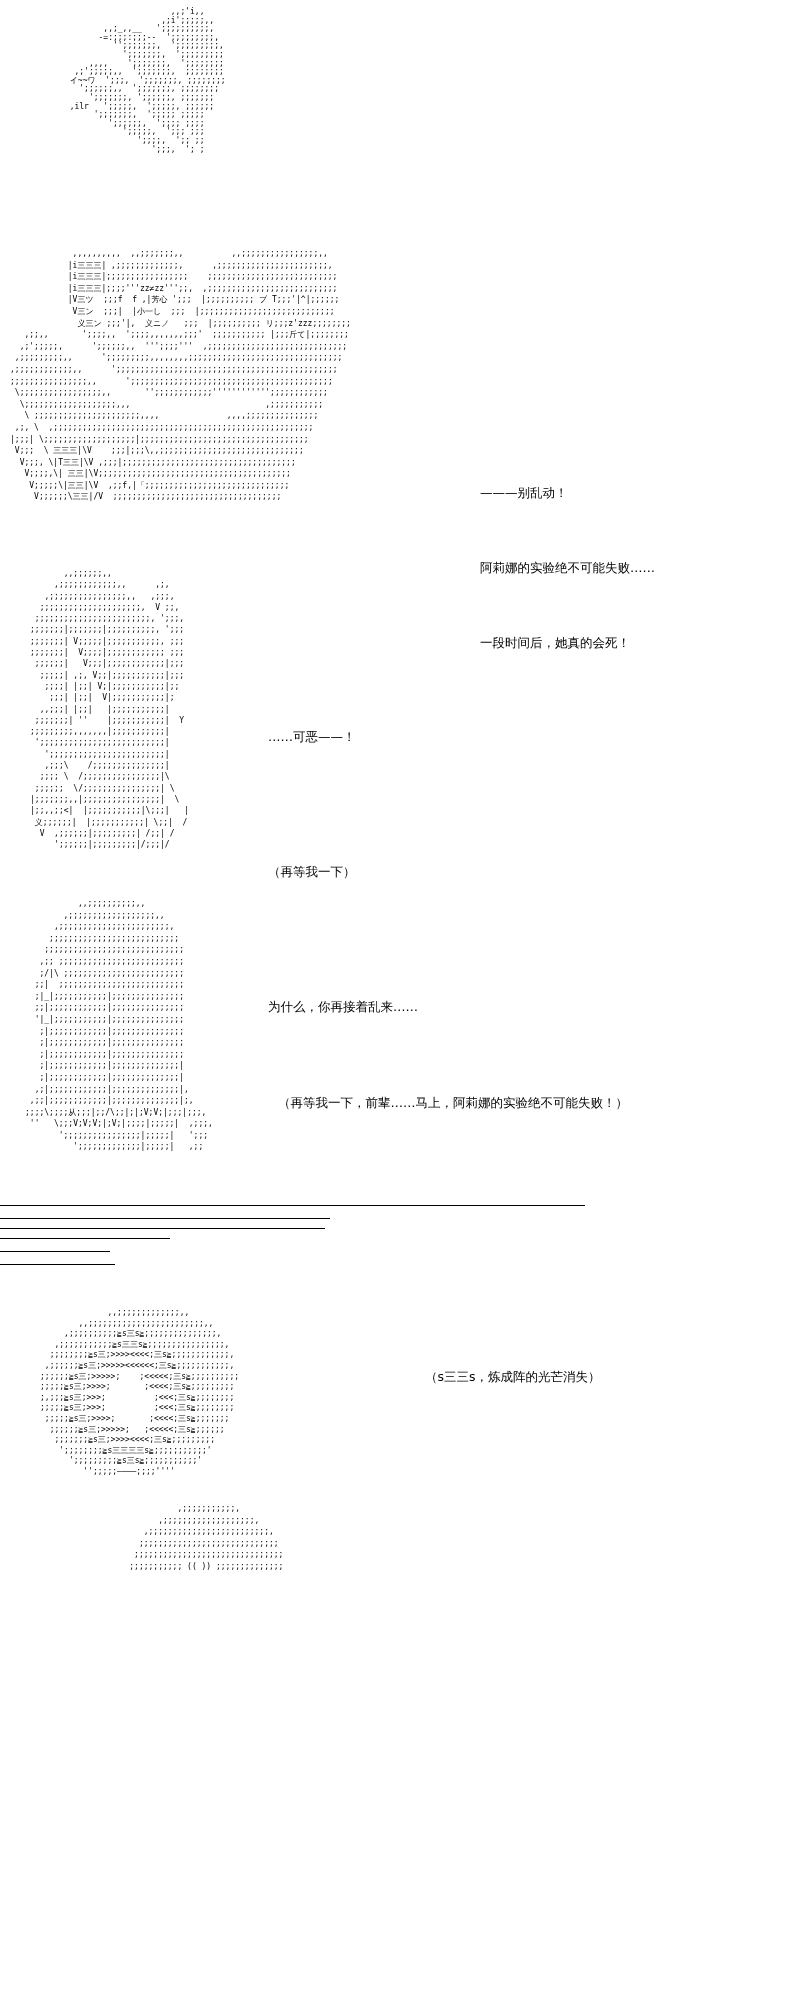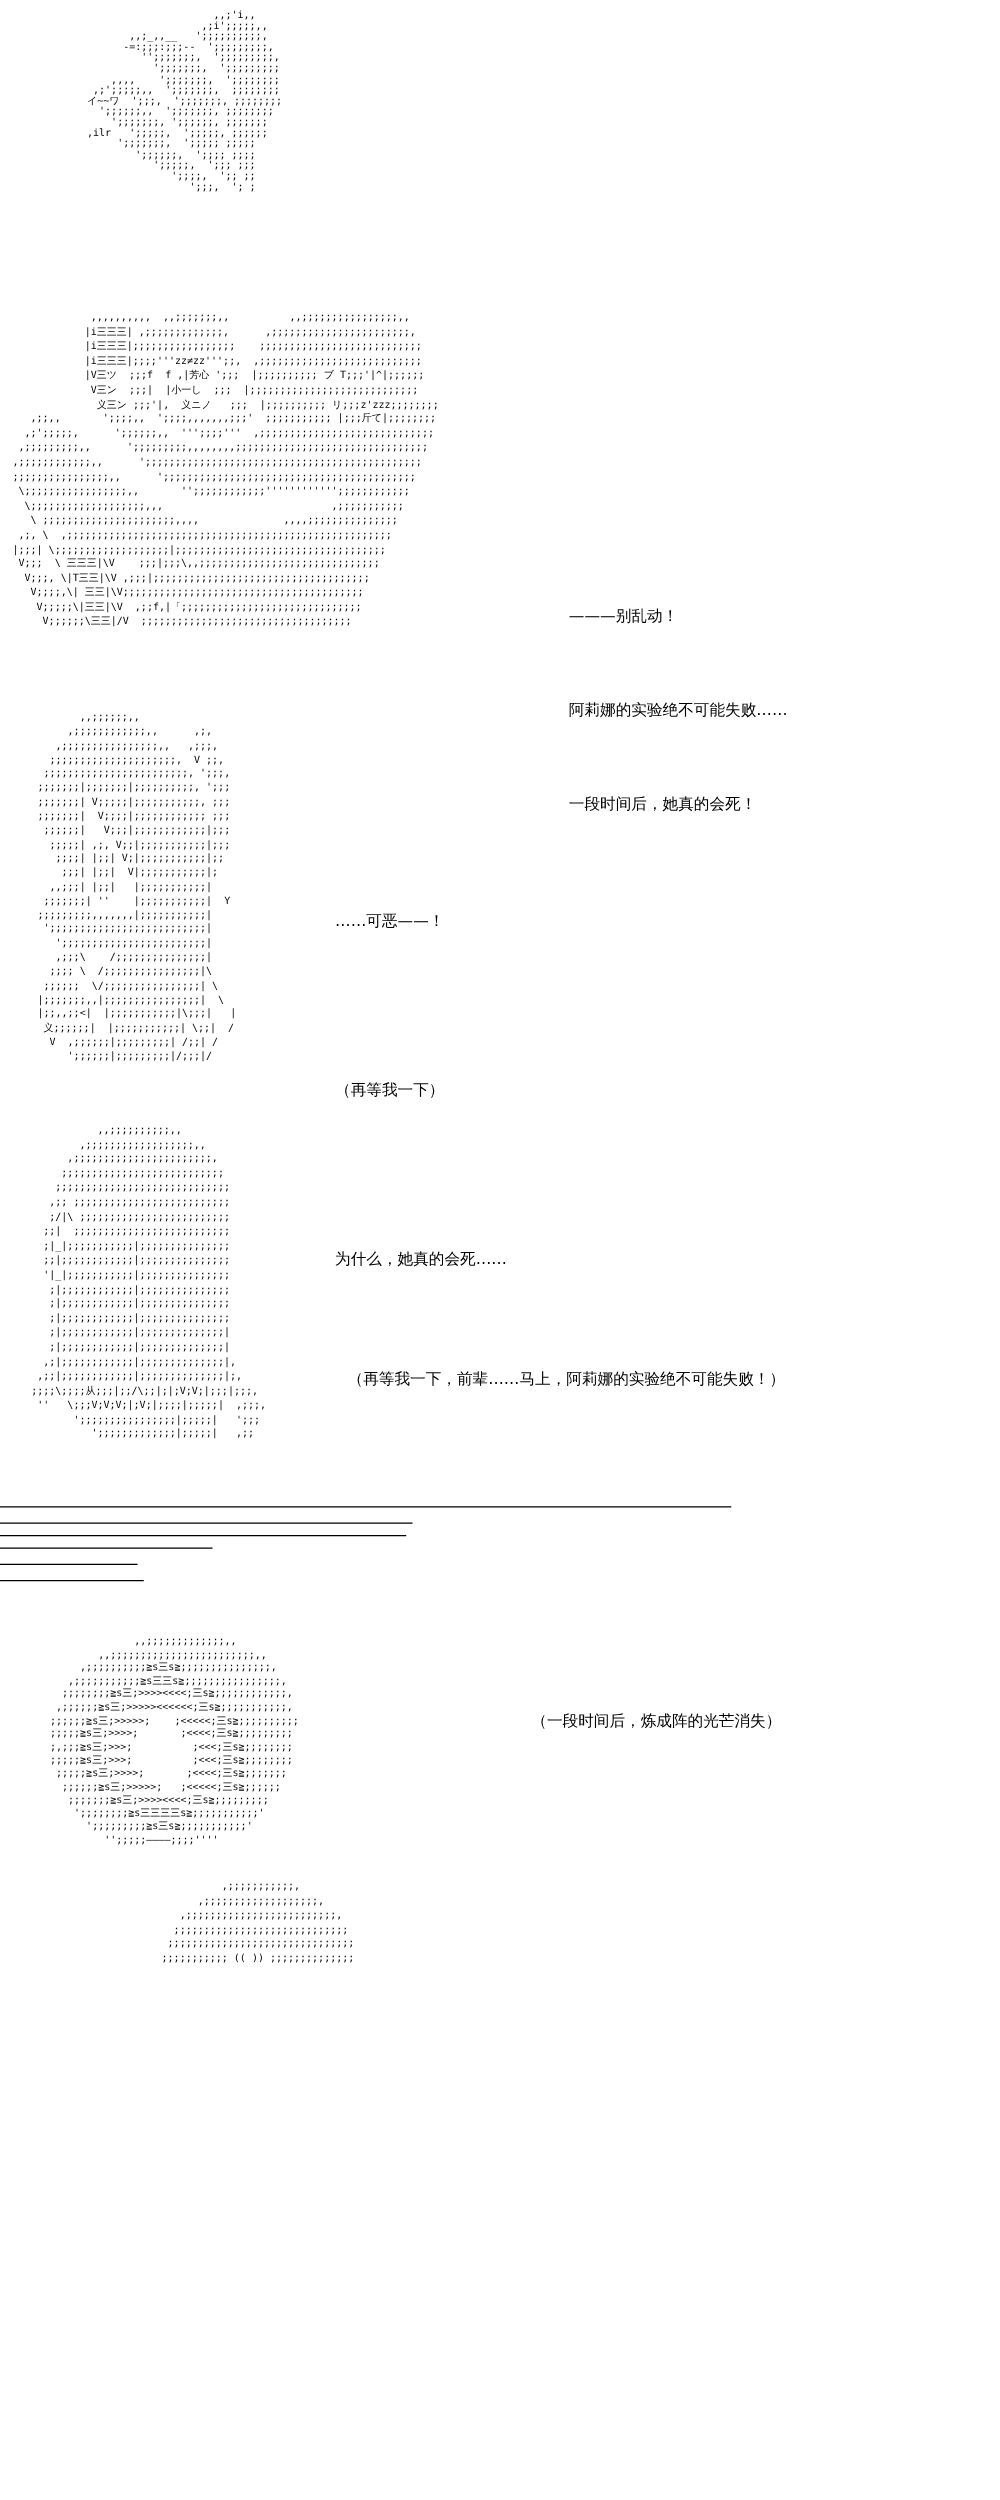--- a/index.html
+++ b/index.html
@@ -92,21 +92,21 @@
   \;;;;;;;;;;;;;;;;;;;,,,                            ,;;;;;;;;;;;
    \ ;;;;;;;;;;;;;;;;;;;;;;,,,,              ,,,,;;;;;;;;;;;;;;;
  ,;, \  ,;;;;;;;;;;;;;;;;;;;;;;;;;;;;;;;;;;;;;;;;;;;;;;;;;;;;;;
 |;;;| \;;;;;;;;;;;;;;;;;;;|;;;;;;;;;;;;;;;;;;;;;;;;;;;;;;;;;;;
  V;;;  \ 三三三|\V    ;;;|;;;\,,;;;;;;;;;;;;;;;;;;;;;;;;;;;;;;
   V;;;, \|T三三|\V ,;;;|;;;;;;;;;;;;;;;;;;;;;;;;;;;;;;;;;;;;
    V;;;;,\| 三三|\V;;;;;;;;;;;;;;;;;;;;;;;;;;;;;;;;;;;;;;;;
     V;;;;;\|三三|\V  ,;;f,|「;;;;;;;;;;;;;;;;;;;;;;;;;;;;;;
      V;;;;;;\三三|/V  ;;;;;;;;;;;;;;;;;;;;;;;;;;;;;;;;;;;
 </pre>
-    <div class="dialogue" style="left:455px; top:190px; line-height:25px;">
+    <div class="dialogue" style="left:480px; top:190px; line-height:25px;">
       <span class="line">———别乱动！</span>
       <span class="line">阿莉娜的实验绝不可能失败……</span>
       <span class="line">一段时间后，她真的会死！</span>
     </div>
   </div>
 
   <div class="scene" style="left:0; top:560px; width:800px; height:320px;">
     <pre class="aa" style="left:30px; top:0px; font-size:8px; line-height:11.3px;">       ,,;;;;;;,,
      ,;;;;;;;;;;;;,,      ,;,
    ,;;;;;;;;;;;;;;;;,,   ,;;;,
@@ -129,21 +129,21 @@
  ;;;;;;  \/;;;;;;;;;;;;;;;;| \
 |;;;;;;;,,|;;;;;;;;;;;;;;;;|  \
 |;;,,;;&lt;|  |;;;;;;;;;;;|\;;;|   |
  义;;;;;;|  |;;;;;;;;;;;| \;;|  /
   V  ,;;;;;;|;;;;;;;;;| /;;| /
      ';;;;;;|;;;;;;;;;|/;;;|/
 </pre>
     <div class="dialogue" style="left:268px; top:64px; line-height:45px;">
       <span class="line">……可恶——！</span>
       <span class="line">（再等我一下）</span>
-      <span class="line">为什么，她真的会死……</span>
+      <span class="line">为什么，你再接着乱来……</span>
     </div>
   </div>
 
   <div class="scene" style="left:0; top:890px; width:800px; height:300px;">
     <pre class="aa" style="left:25px; top:0px; font-size:8px; line-height:11.6px;">           ,,;;;;;;;;;;,,
         ,;;;;;;;;;;;;;;;;;;,,
       ,;;;;;;;;;;;;;;;;;;;;;;;,
      ;;;;;;;;;;;;;;;;;;;;;;;;;;;
     ;;;;;;;;;;;;;;;;;;;;;;;;;;;;;
    ,;; ;;;;;;;;;;;;;;;;;;;;;;;;;;
@@ -190,21 +190,21 @@
 ;,;;;≧s三;&gt;&gt;&gt;;          ;&lt;&lt;&lt;;三s≧;;;;;;;;
 ;;;;;≧s三;&gt;&gt;&gt;;          ;&lt;&lt;&lt;;三s≧;;;;;;;;
  ;;;;;≧s三;&gt;&gt;&gt;&gt;;       ;&lt;&lt;&lt;&lt;;三s≧;;;;;;;
   ;;;;;;≧s三;&gt;&gt;&gt;&gt;&gt;;   ;&lt;&lt;&lt;&lt;&lt;;三s≧;;;;;;
    ;;;;;;;≧s三;&gt;&gt;&gt;&gt;&lt;&lt;&lt;&lt;;三s≧;;;;;;;;;
     ';;;;;;;;≧s三三三三s≧;;;;;;;;;;;'
       ';;;;;;;;;≧s三s≧;;;;;;;;;;;'
          '';;;;;————;;;;''''
 </pre>
     <div class="dialogue" style="left:425px; top:14px; line-height:25px;">
-      <span class="line">（一段时间后，炼成阵的光芒消失）</span>
+      <span class="line">（s三三s，炼成阵的光芒消失）</span>
     </div>
   </div>
 
   <div class="scene" style="left:0; top:1495px; width:800px; height:110px;">
     <pre class="aa" style="left:110px; top:0px; font-size:8px; line-height:11.6px;">              ,;;;;;;;;;;;,
           ,;;;;;;;;;;;;;;;;;;;,
        ,;;;;;;;;;;;;;;;;;;;;;;;;;,
       ;;;;;;;;;;;;;;;;;;;;;;;;;;;;;
      ;;;;;;;;;;;;;;;;;;;;;;;;;;;;;;;
     ;;;;;;;;;;; (( )) ;;;;;;;;;;;;;;

